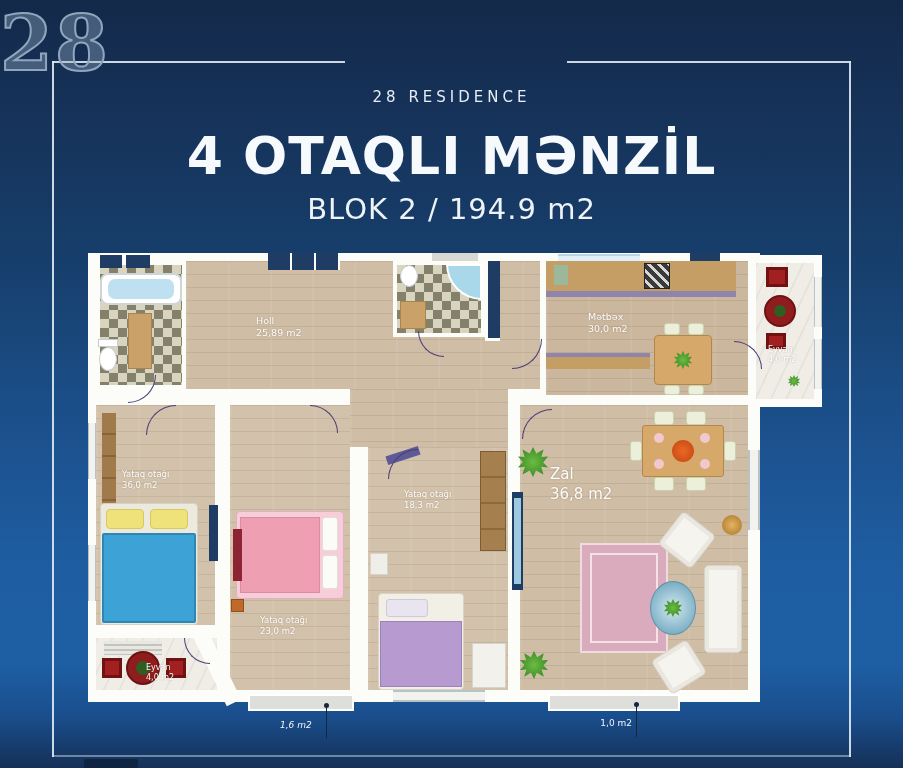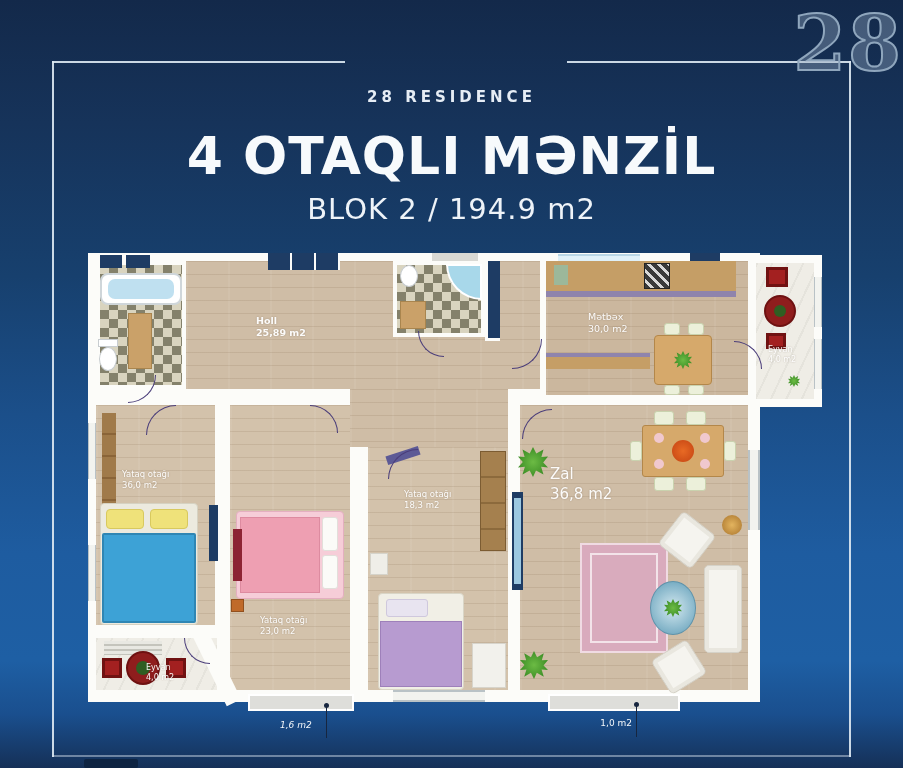--- a/index.html
+++ b/index.html
@@ -6,26 +6,26 @@
   body{
     width:903px;height:768px;overflow:hidden;position:relative;
     font-family:"DejaVu Sans",sans-serif;
     background:linear-gradient(180deg,#13294a 0%,#16335a 16%,#17406e 36%,#1b4f8a 54%,#1e5ca0 72%,#1e5fa4 86%,#194а80 92%,#153057 100%);
   }
   
   body{background:linear-gradient(180deg,#13294a 0%,#16335a 16%,#17406e 36%,#1b4f8a 54%,#1e5ca0 72%,#1e5fa4 86%,#1a4f8e 93%,#153057 100%);}
   .a{position:absolute;}
   .frame{background:#dbe7f1;opacity:.92;}
   .logo{
-    left:0;right:0;top:4px;text-align:right;
+    left:0;right:0;top:4px;text-align:left;
     font-family:"DejaVu Serif",serif;font-size:76px;font-weight:700;line-height:1.05;
     color:rgba(150,170,194,.38);-webkit-text-stroke:2px #8fa6bd;letter-spacing:2px;
   }
   .brandname{left:0;right:0;top:88px;text-align:center;color:#e6edf5;
-    font-size:15px;font-weight:700;letter-spacing:4px;}
+    font-size:15px;font-weight:400;letter-spacing:4px;}
   .title{left:0;right:0;top:126px;text-align:center;color:#f7fafc;
     font-size:52px;font-weight:700;letter-spacing:1px;}
   .subtitle{left:0;right:0;top:192px;text-align:center;color:#eef3f8;
     font-size:29px;font-weight:400;letter-spacing:1px;}
   .plan{left:88px;top:253px;width:734px;height:500px;}
   .white{background:#fcfcf9;}
   .wood{background-color:#cfbda6;
     background-image:repeating-linear-gradient(180deg,rgba(110,82,52,.13) 0 1px,rgba(0,0,0,0) 1px 13px),
                      repeating-linear-gradient(90deg,rgba(255,255,255,.06) 0 2px,rgba(0,0,0,0) 2px 42px);}
   .wood2{background-color:#d3c2ab;}
@@ -180,21 +180,21 @@
   <div class="a arc" style="left:40px;top:122px;width:28px;height:28px;border-left:none;border-top:none;border-radius:0 0 100% 0;"></div>
   <div class="a arc" style="left:330px;top:78px;width:26px;height:26px;border-right:none;border-top:none;border-radius:0 0 0 100%;"></div>
   <div class="a arc" style="left:424px;top:86px;width:30px;height:30px;border-left:none;border-top:none;border-radius:0 0 100% 0;"></div>
   <div class="a arc" style="left:646px;top:88px;width:28px;height:28px;border-left:none;border-bottom:none;border-radius:0 100% 0 0;"></div>
   <div class="a arc" style="left:58px;top:152px;width:30px;height:30px;border-right:none;border-bottom:none;border-radius:100% 0 0 0;"></div>
   <div class="a arc" style="left:222px;top:152px;width:28px;height:28px;border-left:none;border-bottom:none;border-radius:0 100% 0 0;"></div>
   <div class="a arc" style="left:300px;top:196px;width:30px;height:30px;border-right:none;border-bottom:none;border-radius:100% 0 0 0;"></div>
   <div class="a arc" style="left:434px;top:156px;width:30px;height:30px;border-right:none;border-bottom:none;border-radius:100% 0 0 0;"></div>
   <div class="a arc" style="left:96px;top:385px;width:26px;height:26px;border-right:none;border-top:none;border-radius:0 0 0 100%;"></div>
 
-  <div class="a rlabel" style="left:168px;top:62px;font-size:9.5px;font-weight:bold;">
+  <div class="a rlabel" style="left:168px;top:62px;font-size:9.5px;">
     <span>Holl</span>
       <span>25,89 m2</span>
   </div>
   <div class="a rlabel" style="left:500px;top:58px;font-size:9.5px;">
     <span>Mətbəx</span>
       <span>30,0 m2</span>
   </div>
   <div class="a rlabel" style="left:680px;top:92px;font-size:8px;">
     <span>Eyvan</span>
       <span>4,0 m2</span>

